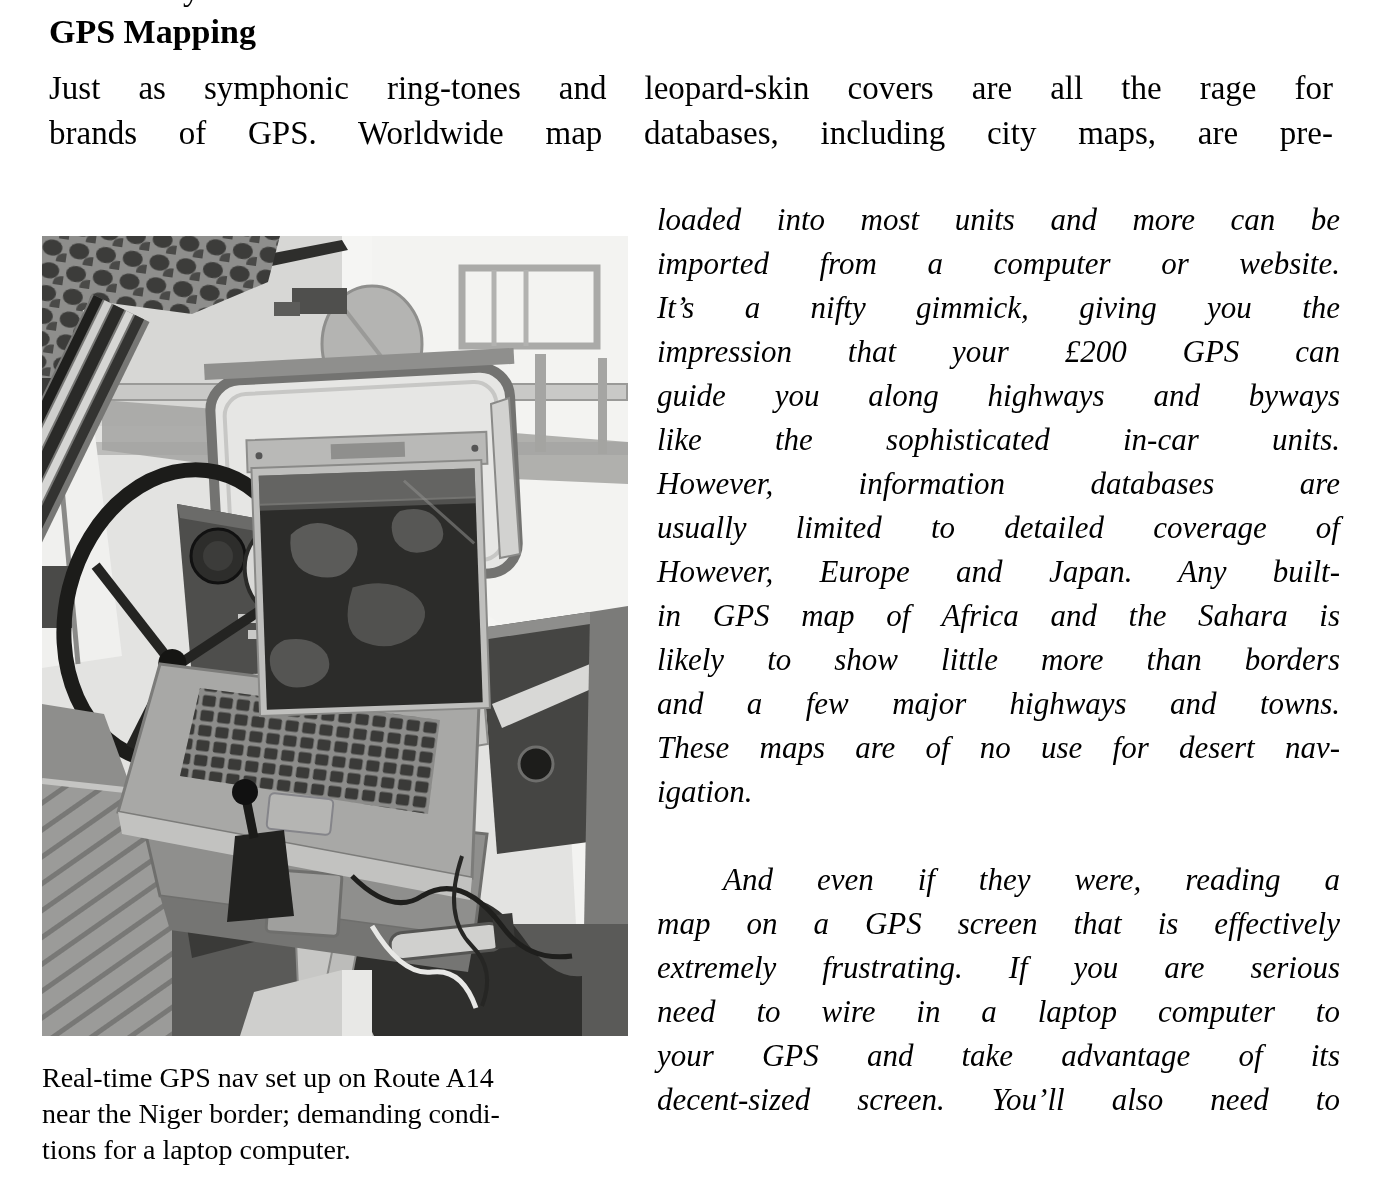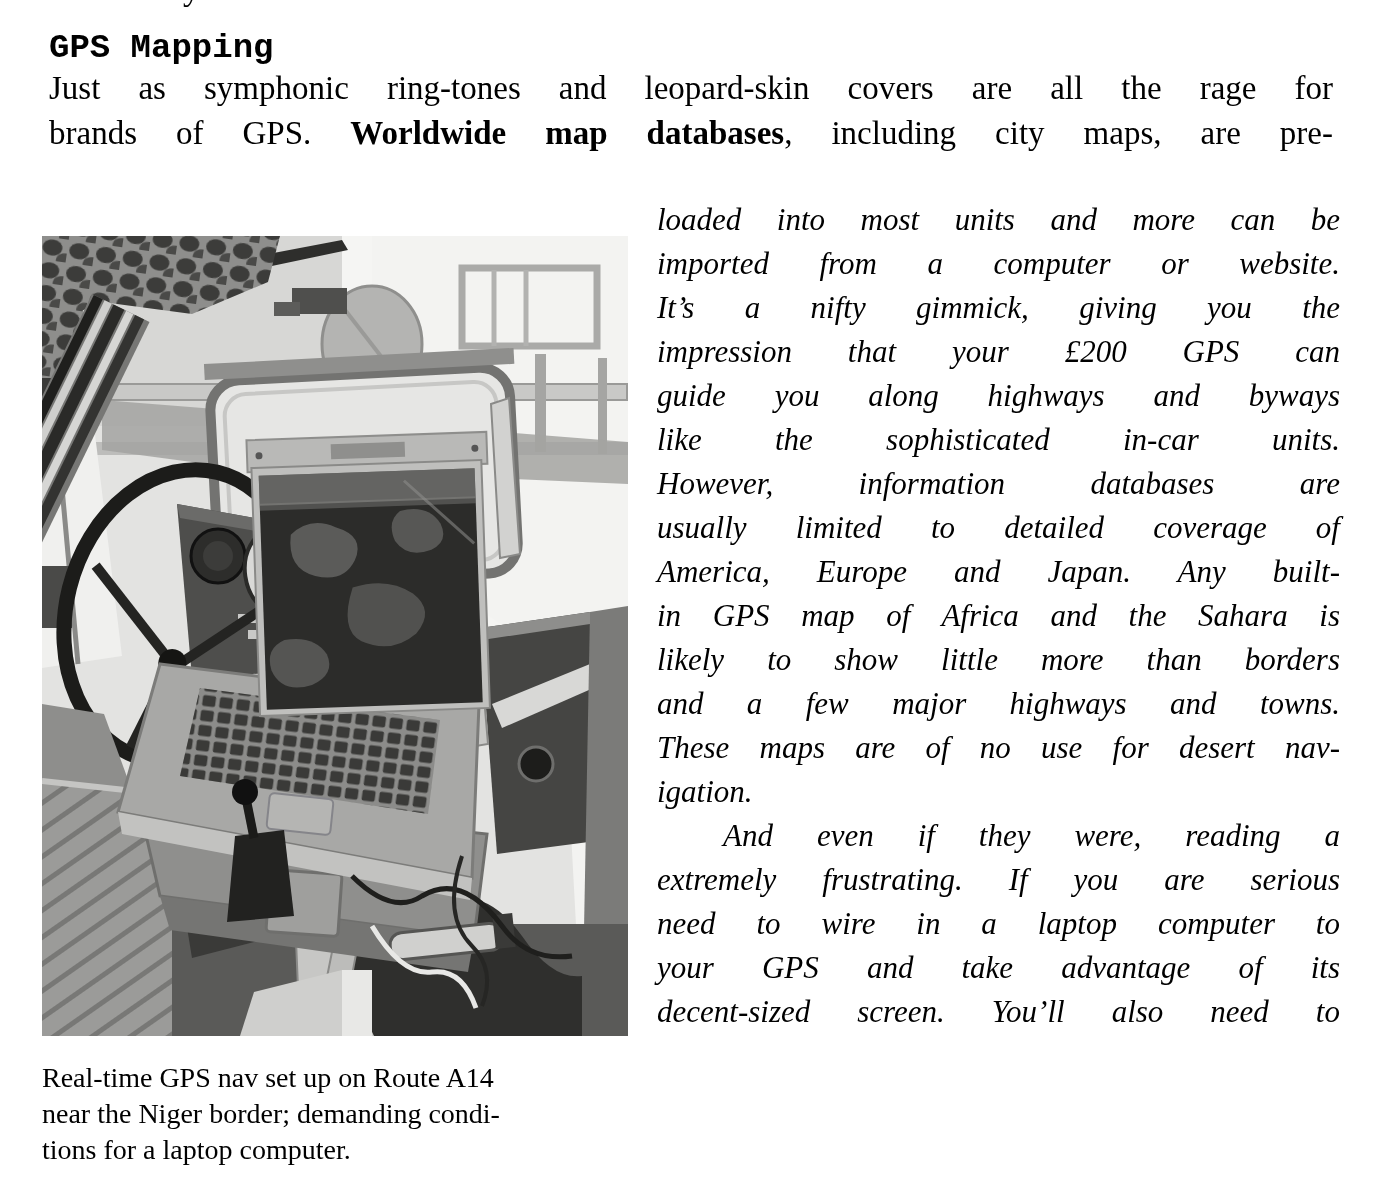--- a/index.html
+++ b/index.html
@@ -6,46 +6,46 @@
   .page{
     position:relative;width:1390px;height:1194px;background:#ffffff;
     color:#000;font-family:"Liberation Serif","DejaVu Serif",serif;
     overflow:hidden;
   }
   .frag{
     position:absolute;left:183px;top:0;width:50px;height:11px;overflow:hidden;
   }
   .frag span{display:block;margin-top:-31px;font-size:34px;line-height:40px;}
   .heading{
-    position:absolute;left:49px;top:28px;width:700px;
-    font-family:Liberation Mono, monospace;
+    position:absolute;left:49px;top:12px;width:700px;
+    font-family:Liberation Serif, serif;
     font-weight:bold;font-size:34px;line-height:40px;letter-spacing:0px;
   }
   .intro{
     position:absolute;left:49px;top:66px;width:1284px;
     font-size:33px;line-height:45px;
   }
   .intro .ln{text-align:justify;text-align-last:justify;word-spacing:2px;}
   .col{
     position:absolute;left:657px;top:198px;width:683px;
     font-size:31px;line-height:44px;font-style:italic;
   }
   .col .ln{text-align:justify;text-align-last:justify;word-spacing:2px;}
   .col .ln.end{text-align-last:left;word-spacing:1px;}
-  .col .ln.ind{text-indent:66px;}
+  .col .ln.ind{text-indent:66px;margin-top:44px;}
   .photo{
     position:absolute;left:42px;top:236px;width:586px;height:800px;
     background:#ececea;
   }
   .photo svg{display:block;width:586px;height:800px;}
   .caption{
     position:absolute;left:42px;top:1060px;width:586px;
     text-align:left;font-size:28px;line-height:36px;
   }
-  b.wb{font-weight:bold;}
+  b.wb{font-weight:normal;}
 </style>
 </head>
 <body>
 
 <div class="page">
 
   <div class="frag">
     <span>y</span>
   </div>
 
@@ -58,27 +58,28 @@
 
   <div class="col">
     <div class="ln">loaded into most units and more can be</div>
     <div class="ln">imported from a computer or website.</div>
     <div class="ln">It’s a nifty gimmick, giving you the</div>
     <div class="ln">impression that your £200 GPS can</div>
     <div class="ln">guide you along highways and byways</div>
     <div class="ln">like the sophisticated in-car units.</div>
     <div class="ln">However, information databases are</div>
     <div class="ln">usually limited to detailed coverage of</div>
-    <div class="ln">America, Europe and Japan. Any built-</div>
+    <div class="ln">However, Europe and Japan. Any built-</div>
     <div class="ln">in GPS map of Africa and the Sahara is</div>
     <div class="ln">likely to show little more than borders</div>
     <div class="ln">and a few major highways and towns.</div>
     <div class="ln">These maps are of no use for desert nav-</div>
     <div class="ln end">igation.</div>
     <div class="ln ind">And even if they were, reading a</div>
+    <div class="ln">map on a GPS screen that is effectively</div>
     <div class="ln">extremely frustrating. If you are serious</div>
     <div class="ln">need to wire in a laptop computer to</div>
     <div class="ln">your GPS and take advantage of its</div>
     <div class="ln">decent-sized screen. You’ll also need to</div>
   </div>
 
   <figure class="photo" style="margin:0">
     <svg viewBox="0 0 586 800" preserveAspectRatio="none">
       <defs>
         <pattern id="net" width="27" height="23" patternUnits="userSpaceOnUse" patternTransform="rotate(8)">

